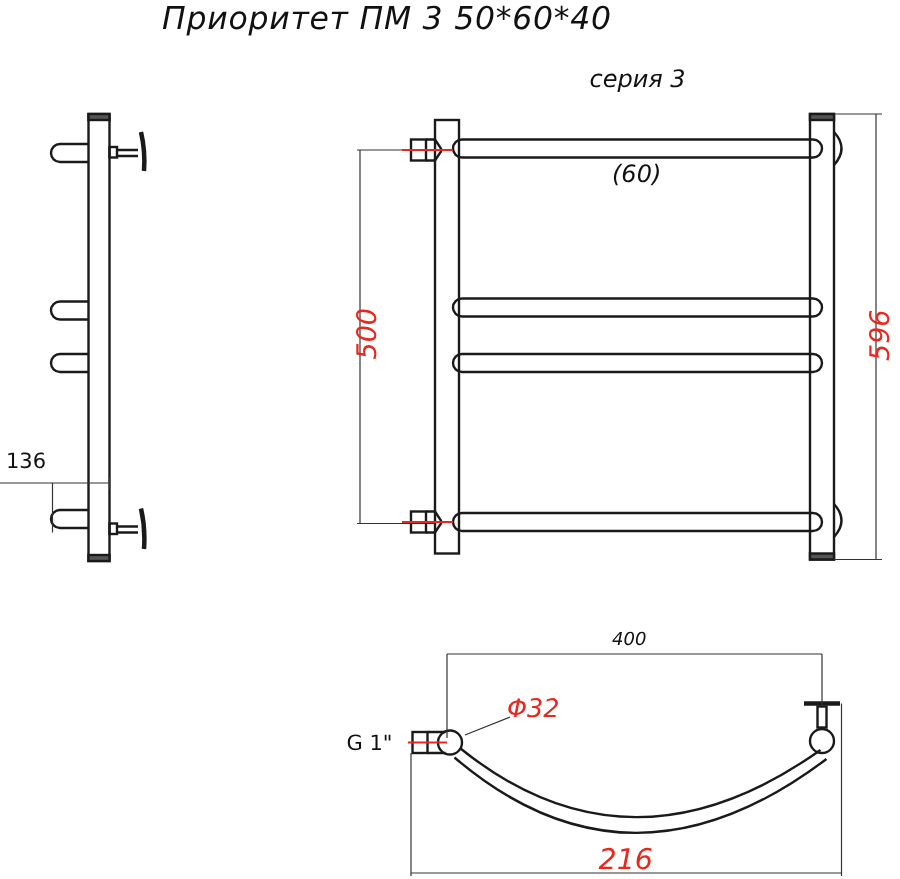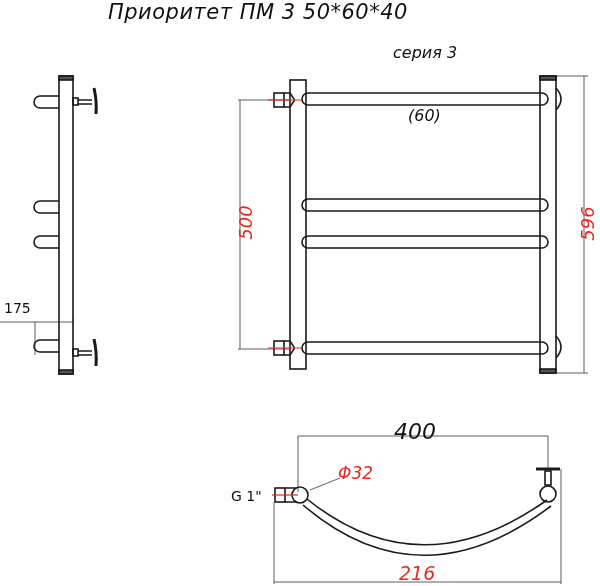--- a/index.html
+++ b/index.html
@@ -6,21 +6,21 @@
   body{width:600px;height:586px;position:relative;overflow:hidden;font-family:"DejaVu Sans",sans-serif;}
   svg{position:absolute;left:0;top:0;}
   .lbl{position:absolute;white-space:nowrap;font-family:"DejaVu Sans",sans-serif;font-style:italic;color:#111;}
   .title{left:108px;top:0px;font-size:21px;font-style:italic;letter-spacing:0.5px;}
   .series{left:393px;top:43px;font-size:16px;font-style:italic;}
   .series2{left:408px;top:66px;font-size:16px;margin-top:40px;}
   .red{color:#e8281e;}
   .dim500{left:228px;top:212px;font-size:18px;transform:rotate(-90deg);transform-origin:center;}
   .dim596{left:570px;top:213px;font-size:18px;transform:rotate(-90deg);transform-origin:center;}
   .dim115{left:4px;top:300px;font-size:14px;font-style:normal;}
-  .dim400{left:394px;top:419px;font-size:22px;}
+  .dim400{left:408px;top:419px;font-size:12px;}
   .dim476{left:399px;top:562px;font-size:19px;}
   .dim32{left:338px;top:463px;font-size:17px;font-style:italic;}
   .g1{left:231px;top:488px;font-size:14px;font-style:normal;}
 </style>
 </head>
 <body>
 
 <svg width="600" height="586" viewBox="0 0 600 586">
   <g stroke="#1a1a1a" fill="none" stroke-width="1.6">
 
@@ -109,17 +109,17 @@
     <path d="M268 348 H302"></path>
     <path d="M272 495 H298"></path>
   </g>
 </svg>
 
 <div class="lbl title">Приоритет ПМ 3 50*60*40</div>
 <div class="lbl series">серия 3</div>
 <div class="lbl series2">(60)</div>
 <div class="lbl red dim500">500</div>
 <div class="lbl red dim596">596</div>
-<div class="lbl dim115">175</div>
+<div class="lbl dim115">136</div>
 <div class="lbl dim400">400</div>
 <div class="lbl red dim476">216</div>
 <div class="lbl red dim32">Φ32</div>
 <div class="lbl g1">G 1"</div>
 
 </body></html>

